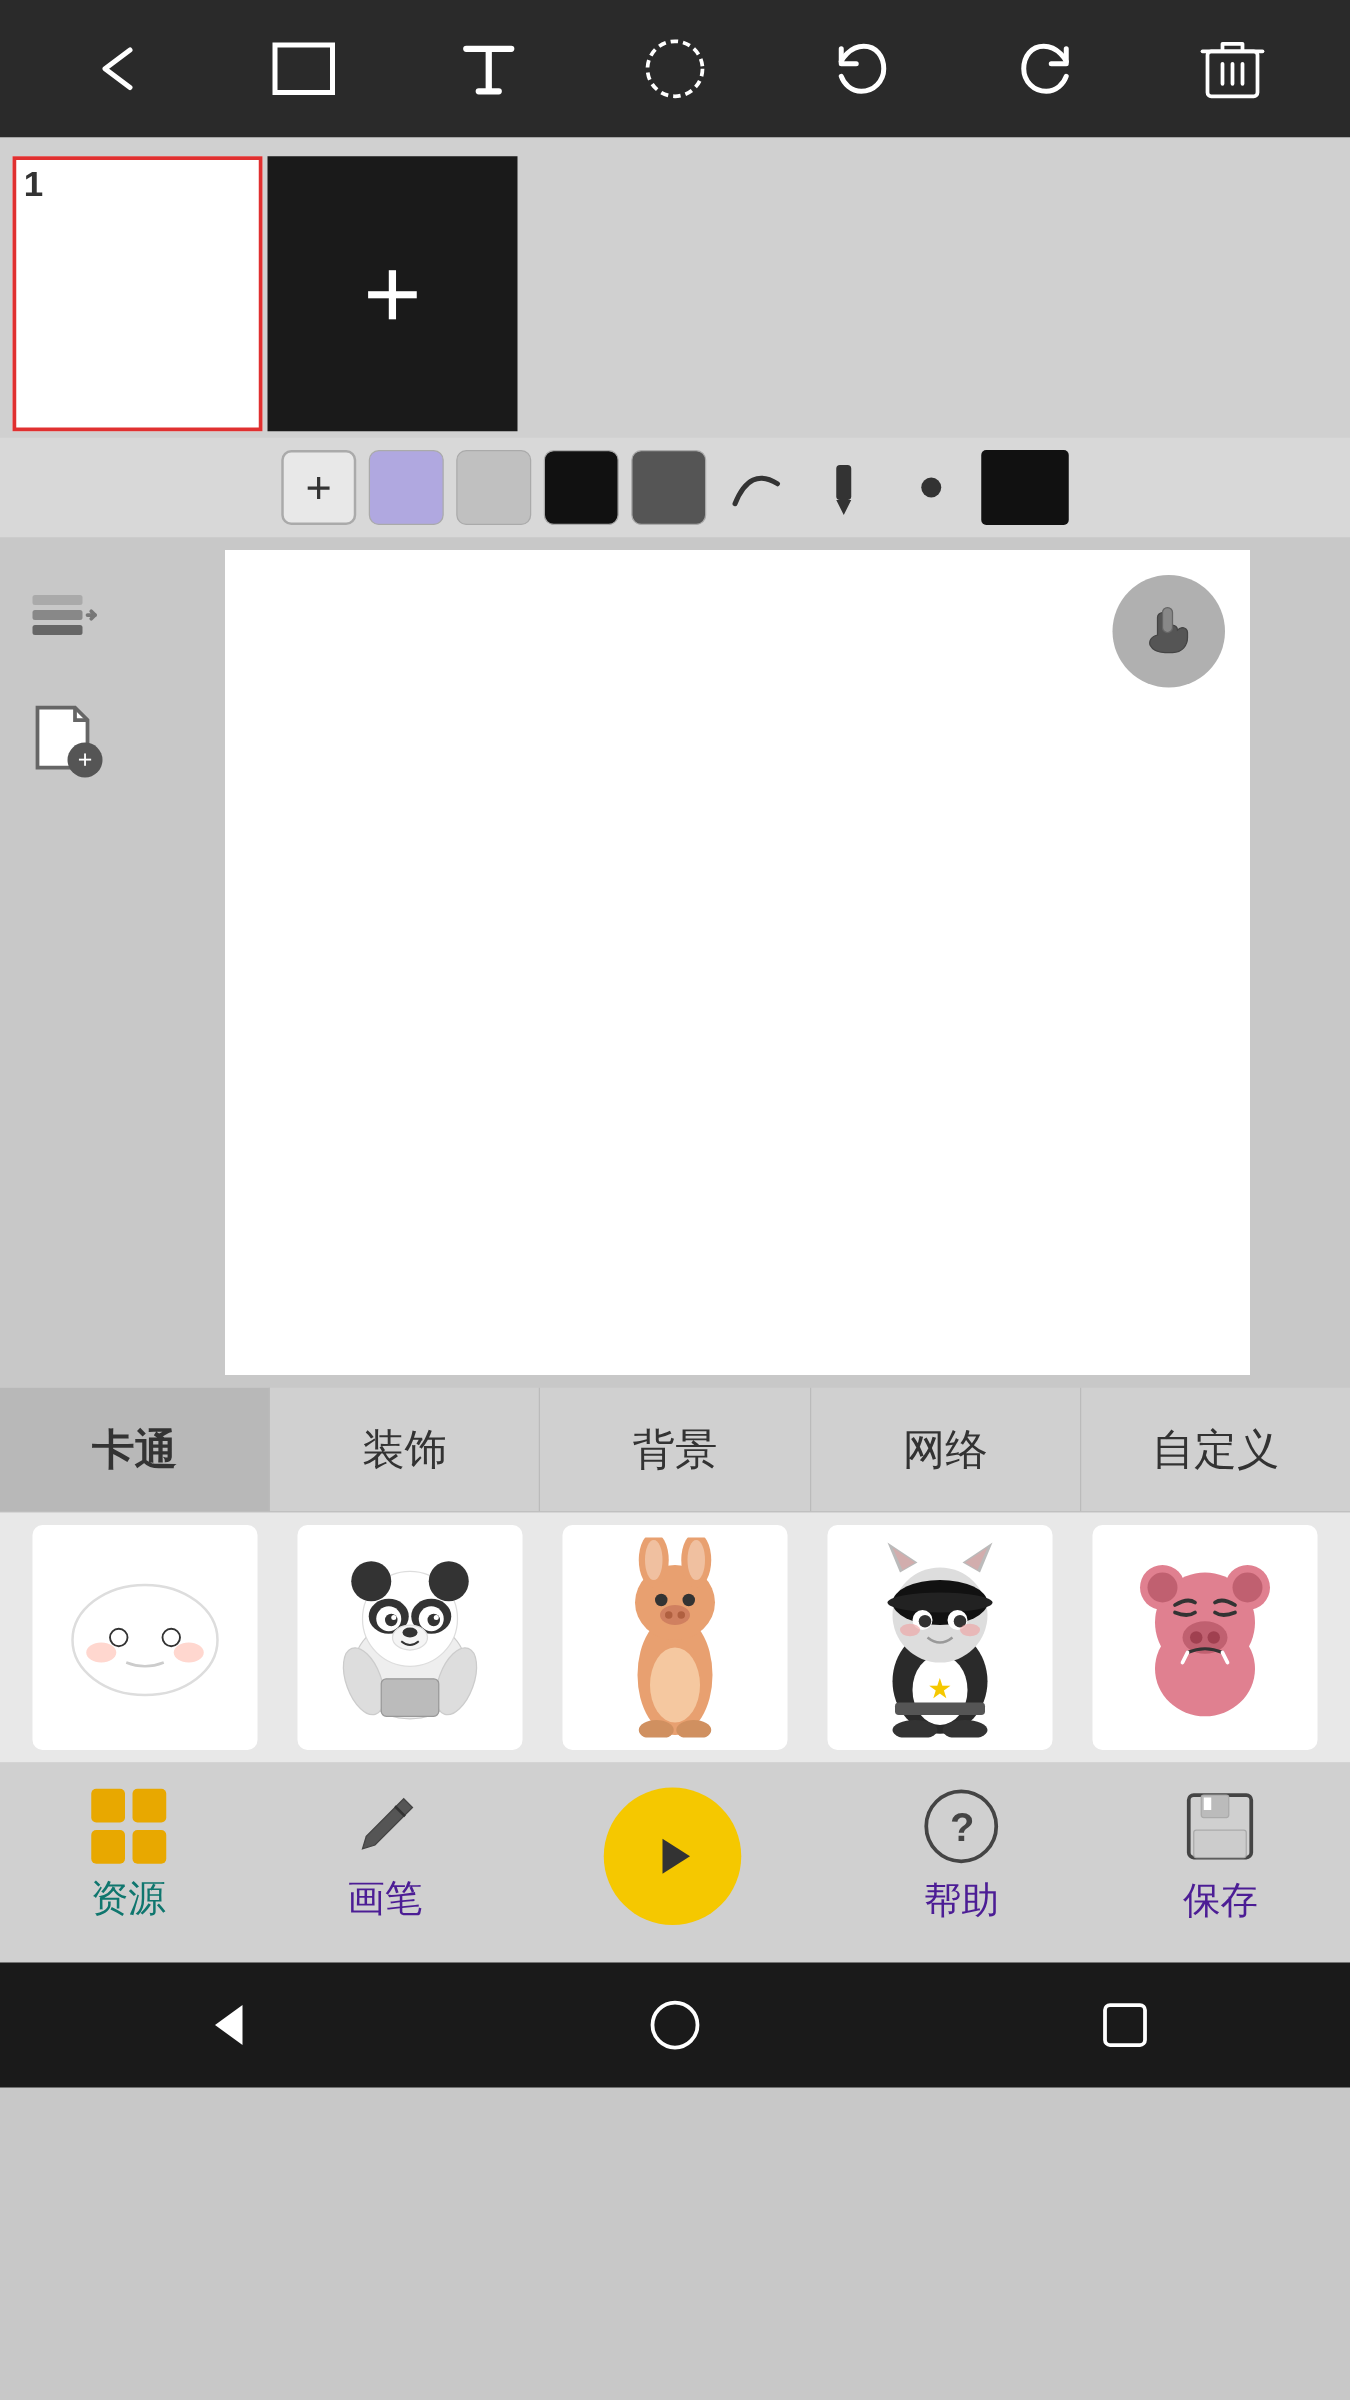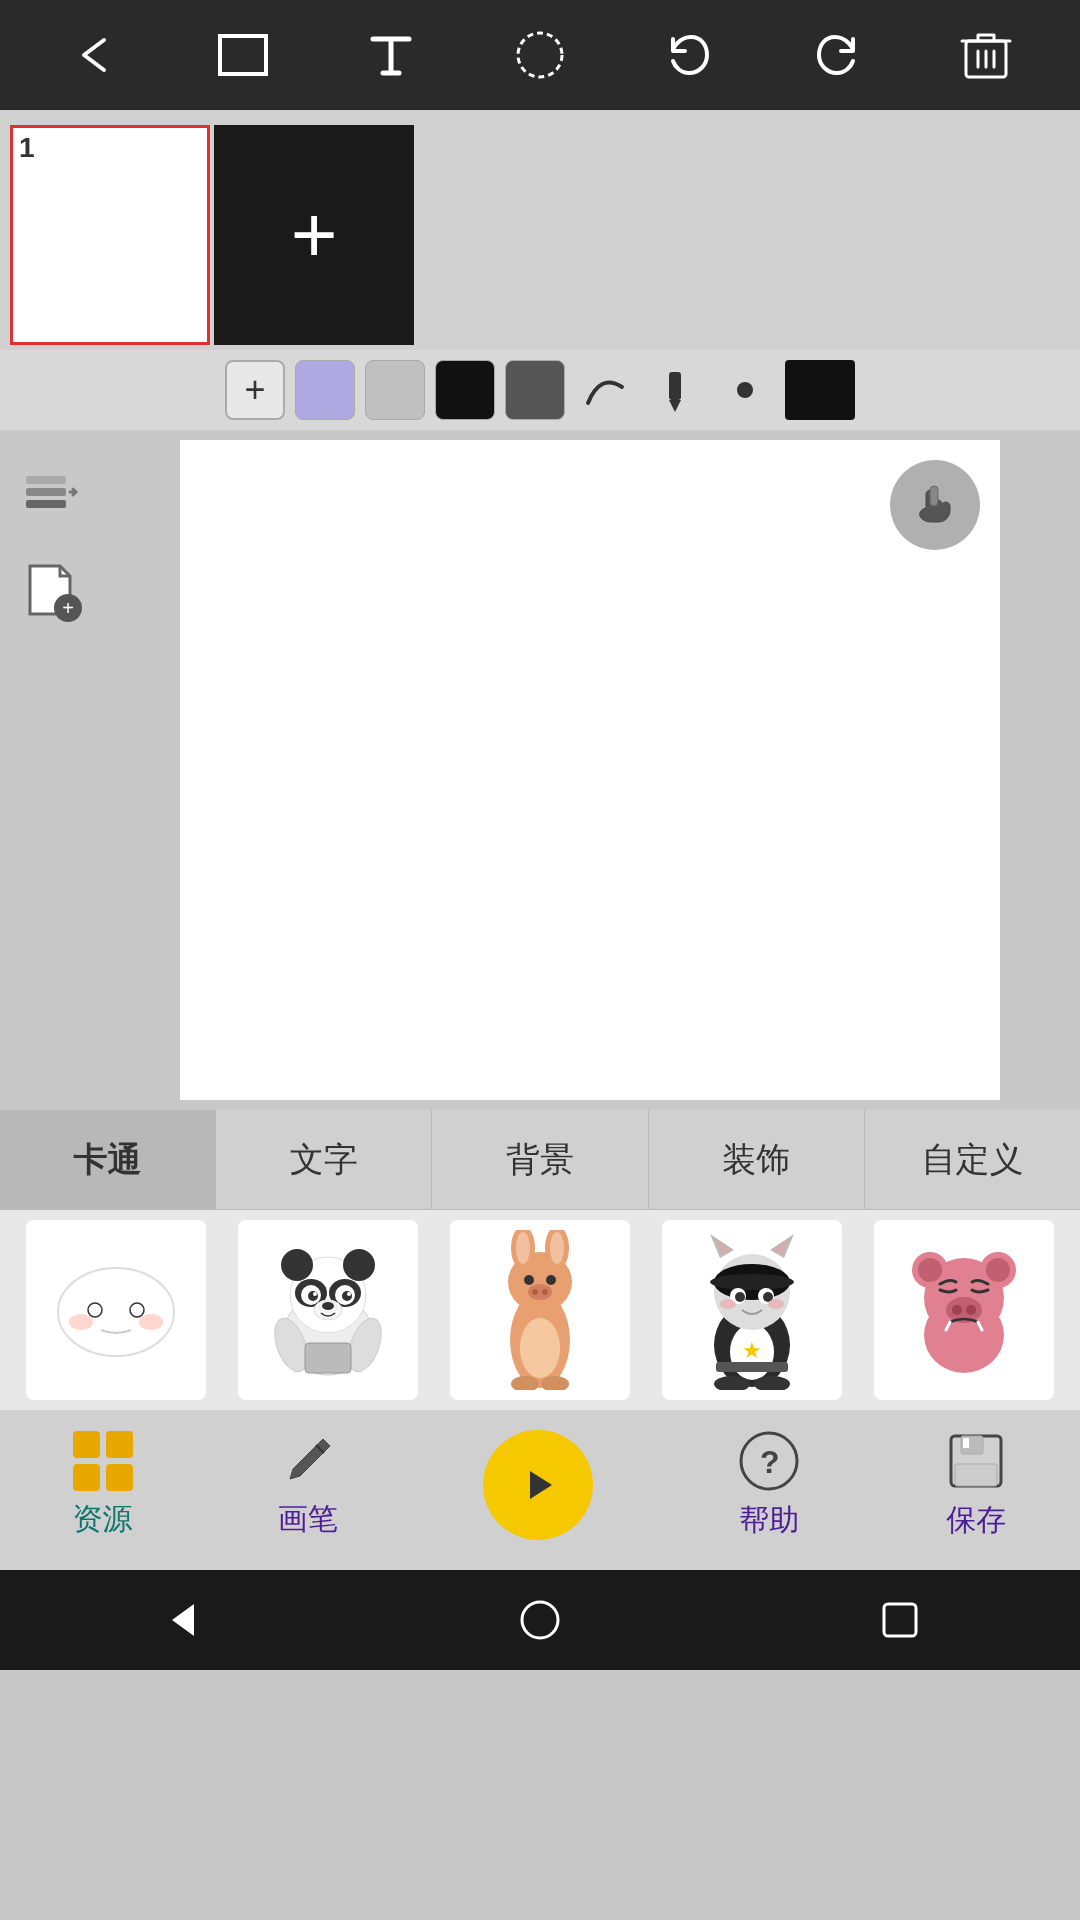--- a/index.html
+++ b/index.html
@@ -439,27 +439,27 @@
       </svg>
     </div>
   </div>
 </div>
 
 <div class="bottom-tabs">
   <div class="tab-item active">
     <span>卡通</span>
   </div>
   <div class="tab-item">
-    <span>文字</span>
+    <span>装饰</span>
   </div>
   <div class="tab-item">
     <span>背景</span>
   </div>
   <div class="tab-item">
-    <span>装饰</span>
+    <span>网络</span>
   </div>
   <div class="tab-item" style="border-right:none;">
     <span>自定义</span>
   </div>
 </div>
 
 <div class="sticker-panel">
 
   <div class="sticker-item">
     <svg width="130" height="100" viewBox="0 0 130 100">

